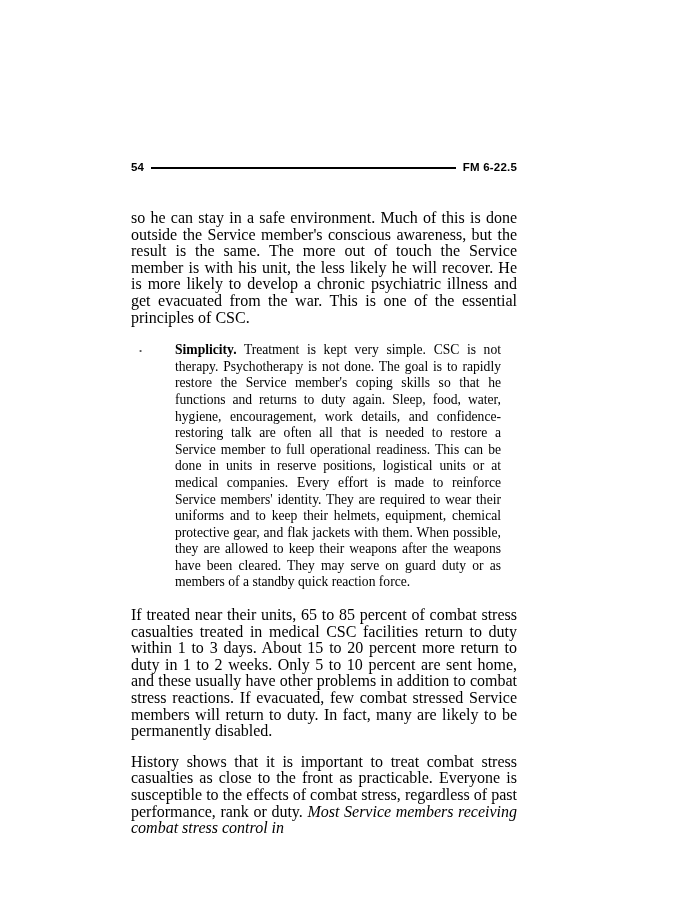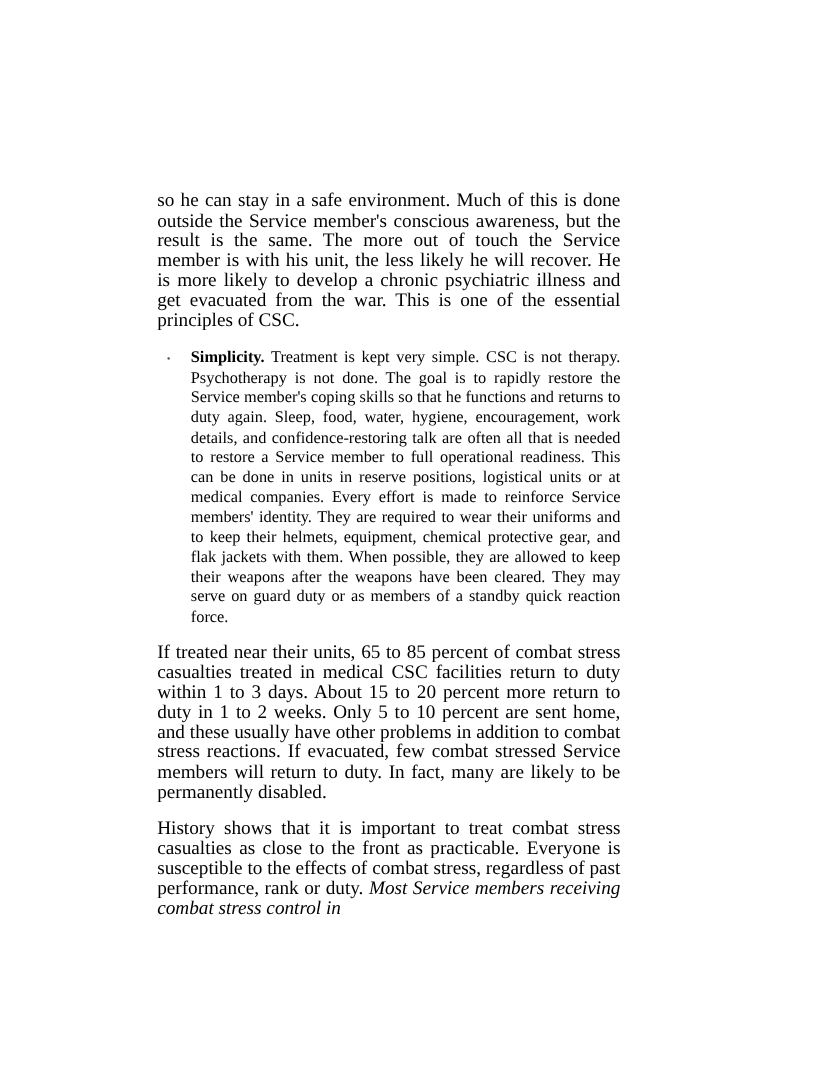--- a/index.html
+++ b/index.html
@@ -76,40 +76,45 @@
   }
   .def-marker {
     position: absolute;
     left: 8px;
     top: 2px;
     font-size: 9px;
     line-height: 14px;
     color: #555555;
   }
   .def-block p {
-    margin: 0;
+    margin: 16px;
     font-size: 13.6px;
     line-height: 16.6px;
     text-align: justify;
     text-justify: inter-word;
   }
   .def-term {
     font-weight: bold;
   }
   .italic {
     font-style: italic;
   }
 </style>
 </head>
 <body>
 
 <div class="page">
 
   <div class="content">
 
+    <div class="header-row">
+      <span class="header-page-num">54</span>
+      <span class="header-rule"></span>
+      <span class="header-doc-id">FM 6-22.5</span>
+    </div>
 
     <p class="body-para">so he can stay in a safe environment. Much of this is done outside the Service member's conscious awareness, but the result is the same. The more out of touch the Service member is with his unit, the less likely he will recover. He is more likely to develop a chronic psychiatric illness and get evacuated from the war. This is one of the essential principles of CSC.</p>
 
     <div class="def-block">
       <span class="def-marker">•</span>
       <p><span class="def-term">Simplicity.</span><span> Treatment is kept very simple. CSC is not therapy. Psychotherapy is not done. The goal is to rapidly restore the Service member's coping skills so that he functions and returns to duty again. Sleep, food, water, hygiene, encouragement, work details, and confidence-restoring talk are often all that is needed to restore a Service member to full operational readiness. This can be done in units in reserve positions, logistical units or at medical companies. Every effort is made to reinforce Service members' identity. They are required to wear their uniforms and to keep their helmets, equipment, chemical protective gear, and flak jackets with them. When possible, they are allowed to keep their weapons after the weapons have been cleared. They may serve on guard duty or as members of a standby quick reaction force.</span></p>
     </div>
 
     <p class="body-para">If treated near their units, 65 to 85 percent of combat stress casualties treated in medical CSC facilities return to duty within 1 to 3 days. About 15 to 20 percent more return to duty in 1 to 2 weeks. Only 5 to 10 percent are sent home, and these usually have other problems in addition to combat stress reactions. If evacuated, few combat stressed Service members will return to duty. In fact, many are likely to be permanently disabled.</p>
 

